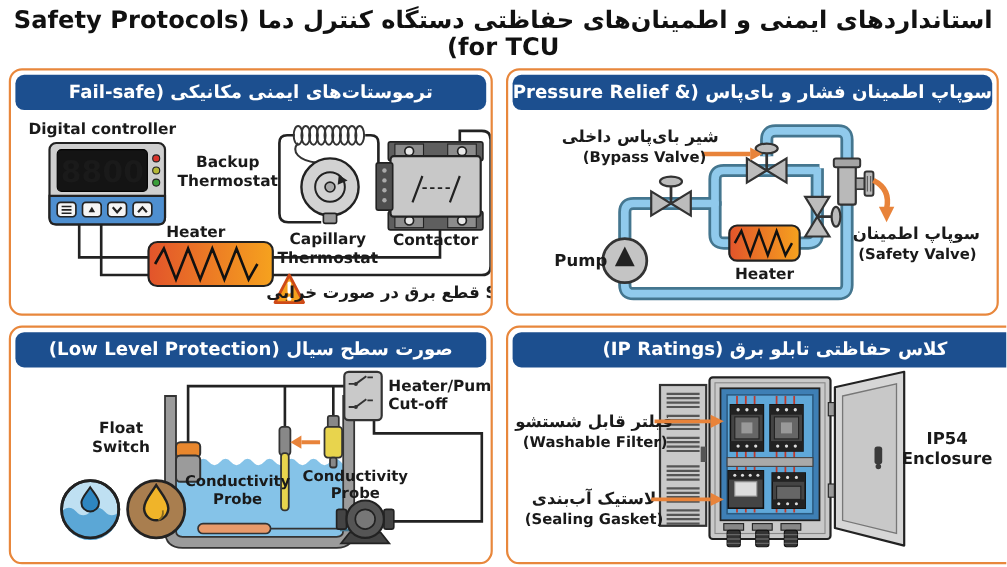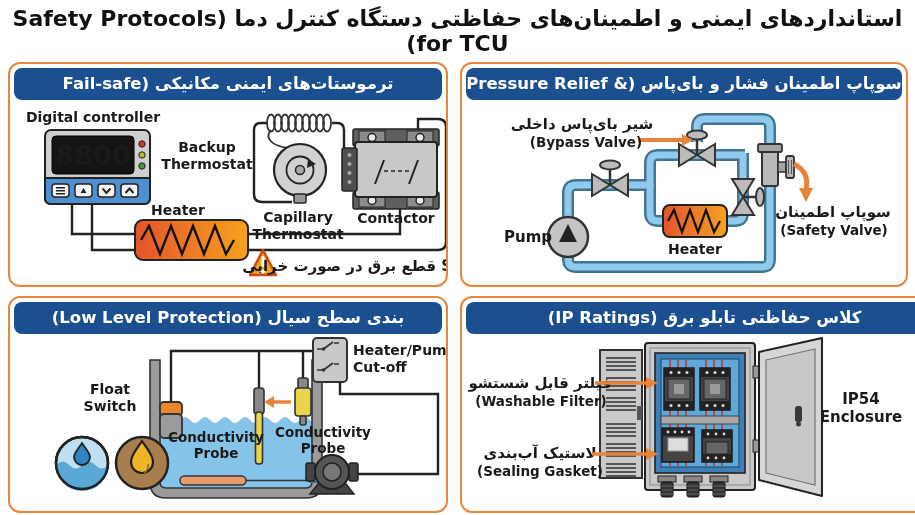--- a/index.html
+++ b/index.html
@@ -202,21 +202,21 @@
       <g>
         <path d="M332,62 Q348,70 344,88" stroke="#E8833A" stroke-width="5" fill="none"></path>
         <path d="M337,86 L351,86 L344,100 Z" fill="#E8833A"></path>
       </g>
       <text class="fa" x="371" y="115" text-anchor="middle">سوپاپ اطمینان</text>
       <text class="t13" x="372" y="133" text-anchor="middle">(Safety Valve)</text>
     </svg>
   </div>
 
   <div class="panel" id="panel-bl">
-    <div class="panel-header">بندی سطح سیال (Low Level Protection)</div>
+    <div class="panel-header">صورت سطح سیال (Low Level Protection)</div>
     <svg viewBox="0 0 436 175" width="436" height="175">
 
       <path class="wire" d="M161,68 V15 H303 M249,15 V54 M293,15 V44"></path>
       <path class="wire" d="M330,46 V58 H428 V138 H348"></path>
 
       <path d="M150,84 q5,-6 10,0 t10,0 t10,0 t10,0 t10,0 t10,0 t10,0 t10,0 t10,0 t10,0 t10,0 t10,0 t10,0 t10,0 t10,0 t2,0 V144 Q302,152 294,152 H158 Q150,152 150,144 Z" fill="#85C3E8"></path>
 
       <g>
         <path d="M236,144.5 H301" stroke="#333" stroke-width="1.5"></path>
         <rect x="170" y="140" width="66" height="9" rx="4.5" fill="#E89A6B" stroke="#333" stroke-width="1.5"></rect>

